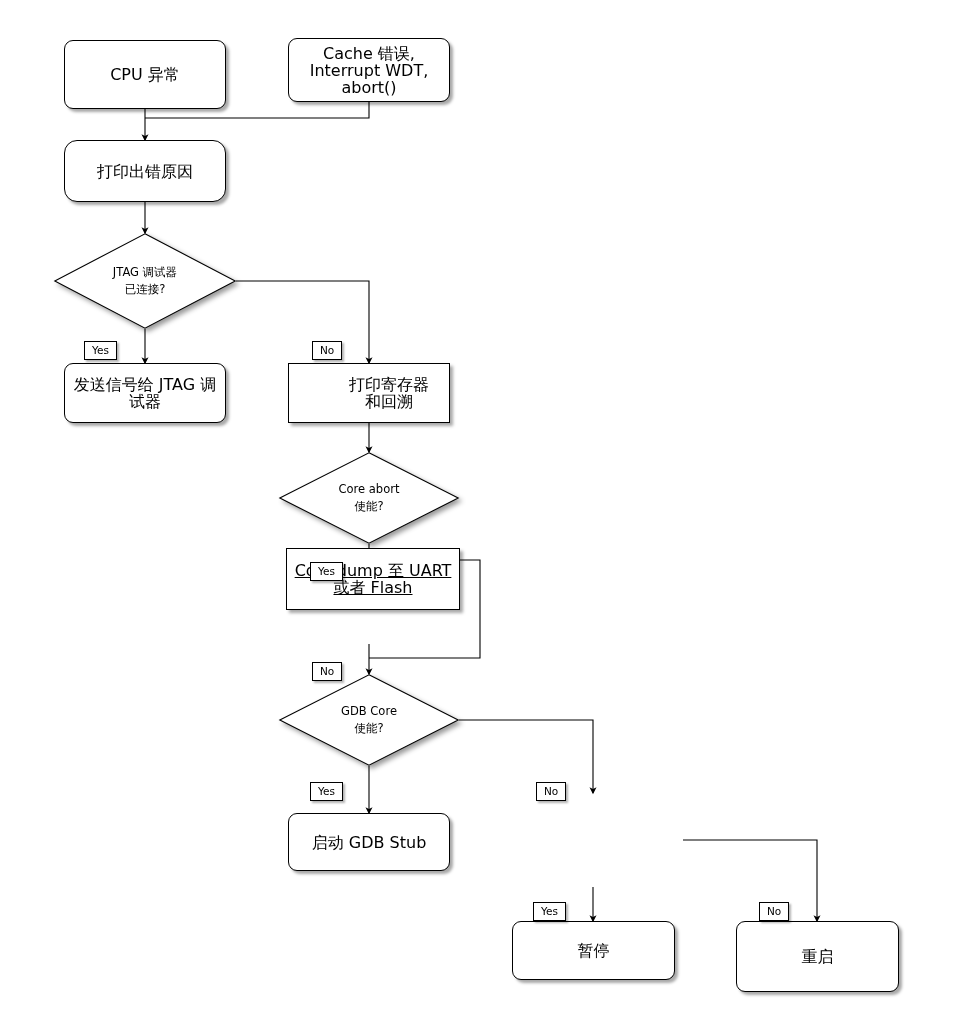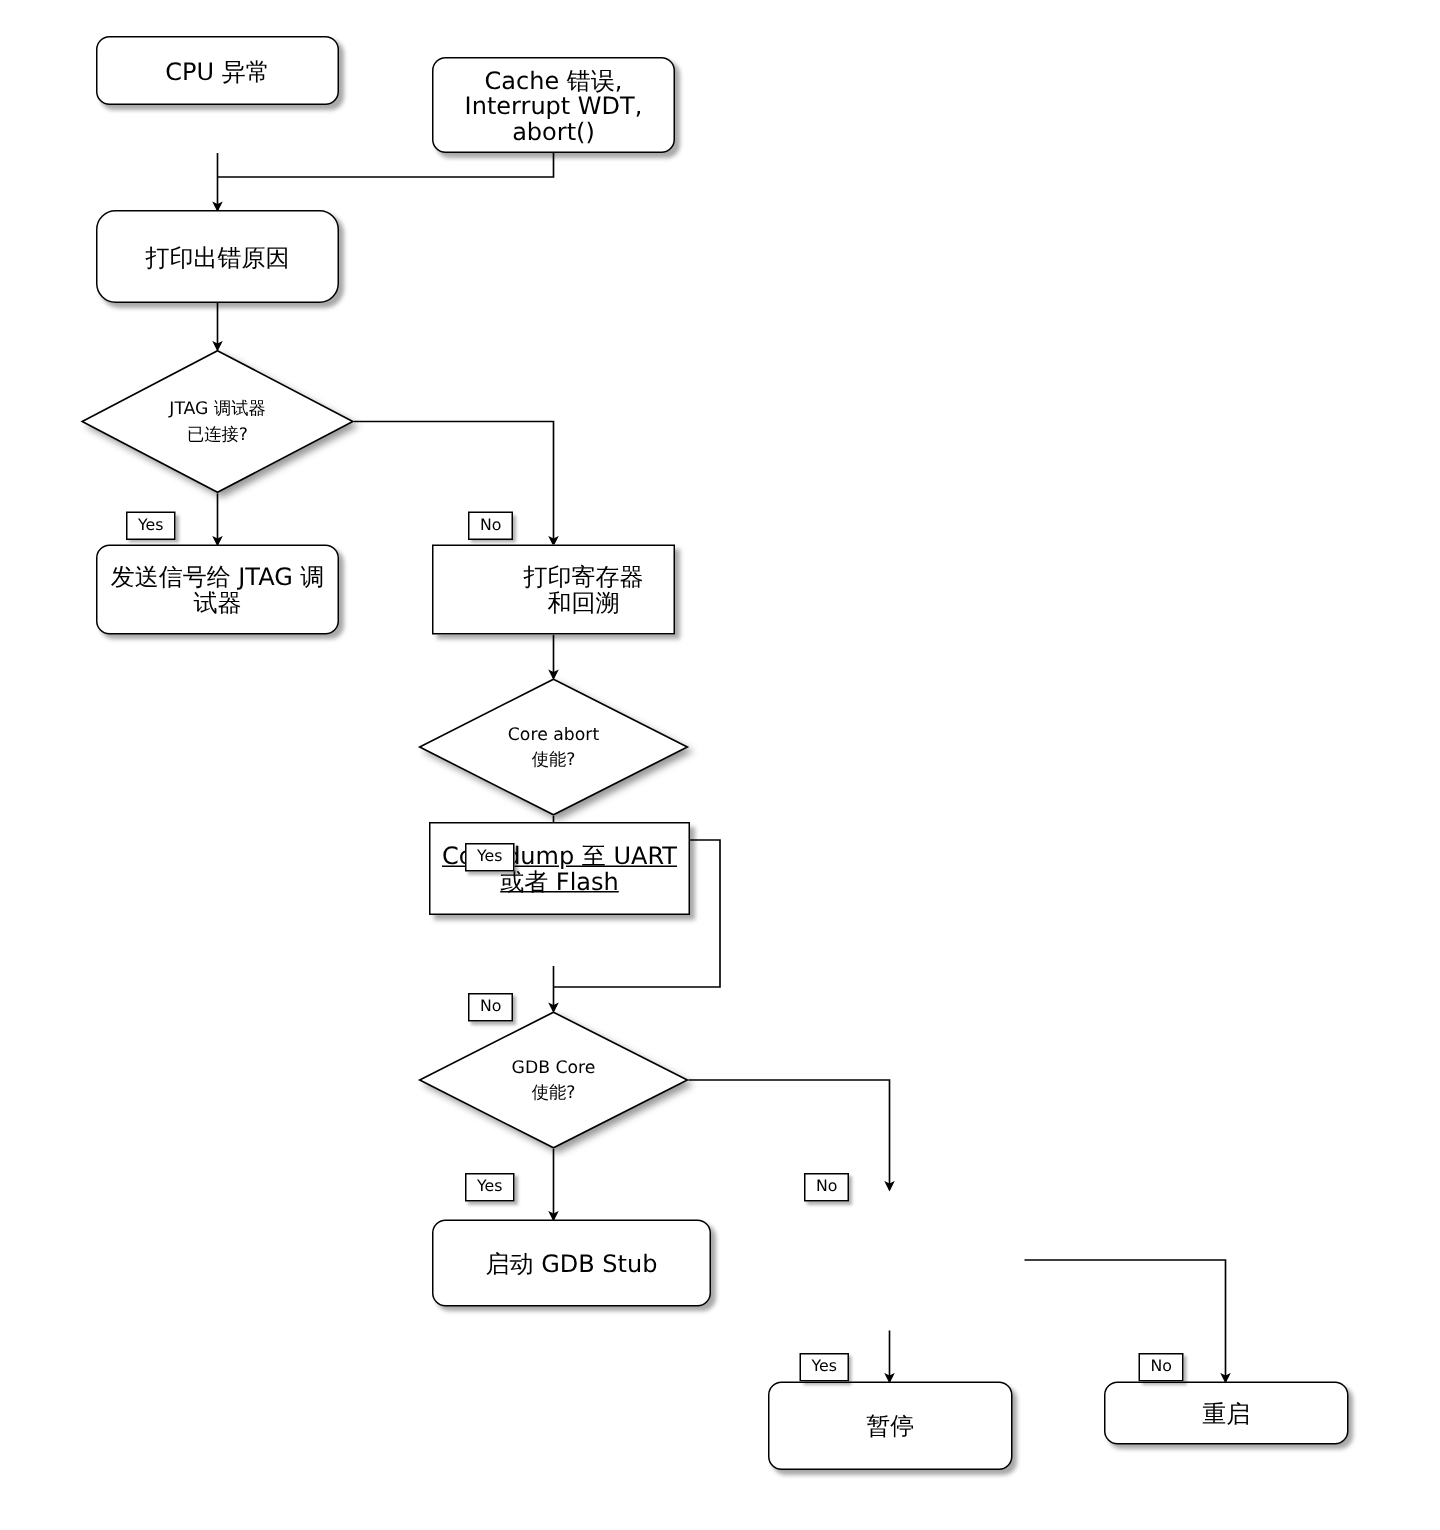--- a/index.html
+++ b/index.html
@@ -121,21 +121,21 @@
       <path d="M369,766 L369,813" marker-end="url(#arrow)"></path>
 
       <path d="M459,720 L593,720 L593,793" marker-end="url(#arrow)"></path>
 
       <path d="M593,887 L593,921" marker-end="url(#arrow)"></path>
 
       <path d="M683,840 L817,840 L817,921" marker-end="url(#arrow)"></path>
     </g>
   </svg>
 
-  <div class="node round" style="left:64px; top:24px; width:162px; height:46px;">
+  <div class="node round" style="left:64px; top:40px; width:162px; height:69px;">
     <span class="label">CPU 异常</span>
   </div>
 
   <div class="node round" style="left:288px; top:38px; width:162px; height:64px;">
     <span class="label">Cache 错误,
 Interrupt WDT,
 abort()</span>
   </div>
 
   <div class="node" style="left:64px; top:140px; width:162px; height:62px;border-radius:13px;">
@@ -172,30 +172,30 @@
   </div>
 
   <div class="diamond-wrap" style="left:279px; top:674px; width:180px; height:92px;">
     <svg width="180" height="92" viewBox="0 0 180 92">
       <polygon points="90,0.8 179.2,46 90,91.2 0.8,46" fill="#ffffff" stroke="#000000" stroke-width="1.1" style="filter:drop-shadow(3px 3px 2.5px rgba(0,0,0,0.40));"></polygon>
     </svg>
     <div class="dlabel">GDB Core
 使能?</div>
   </div>
 
-  <div class="node round" style="left:288px; top:813px; width:186px; height:58px;">
+  <div class="node round" style="left:288px; top:813px; width:162px; height:58px;">
     <span class="label">启动 GDB Stub</span>
   </div>
 
 
   <div class="node round" style="left:512px; top:921px; width:163px; height:59px;">
     <span class="label">暂停</span>
   </div>
 
-  <div class="node round" style="left:736px; top:921px; width:163px; height:42px;">
+  <div class="node round" style="left:736px; top:921px; width:163px; height:71px;">
     <span class="label">重启</span>
   </div>
 
   <div class="edge-label" style="left:84px; top:341px;">Yes</div>
   <div class="edge-label" style="left:312px; top:341px;">No</div>
   <div class="edge-label" style="left:310px; top:562px;">Yes</div>
   <div class="edge-label" style="left:312px; top:662px;">No</div>
   <div class="edge-label" style="left:310px; top:782px;">Yes</div>
   <div class="edge-label" style="left:536px; top:782px;">No</div>
   <div class="edge-label" style="left:533px; top:902px;">Yes</div>

